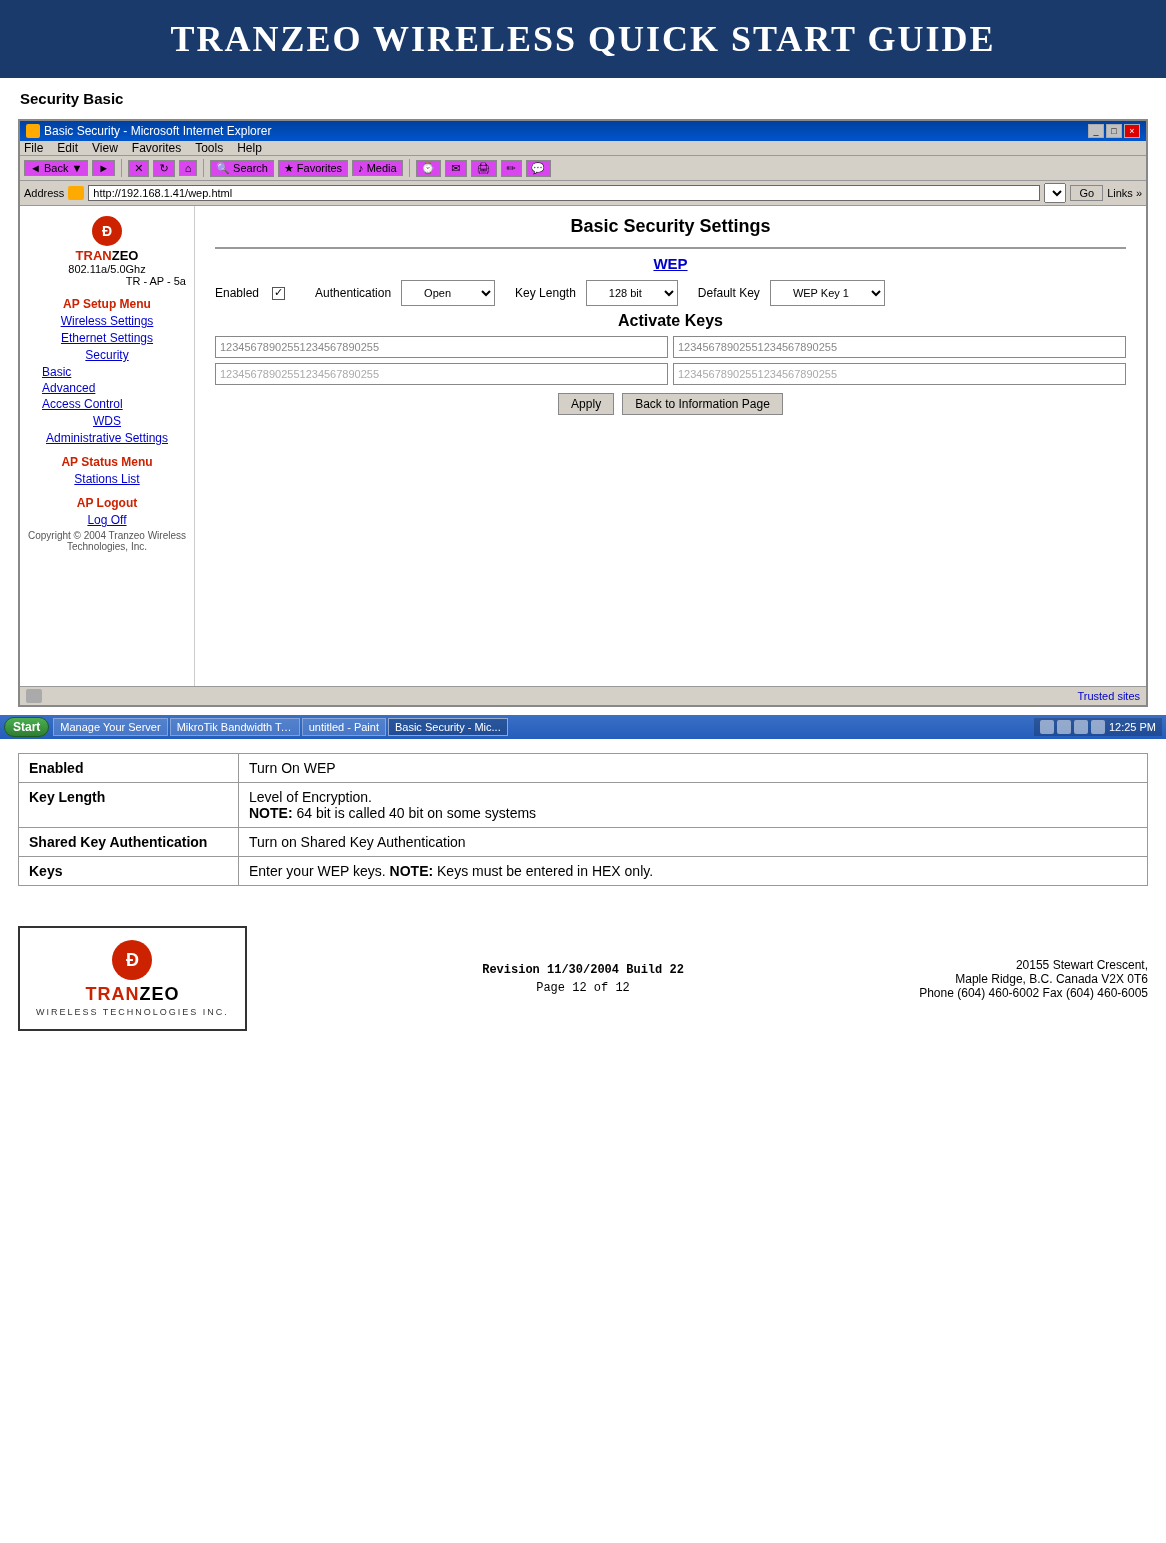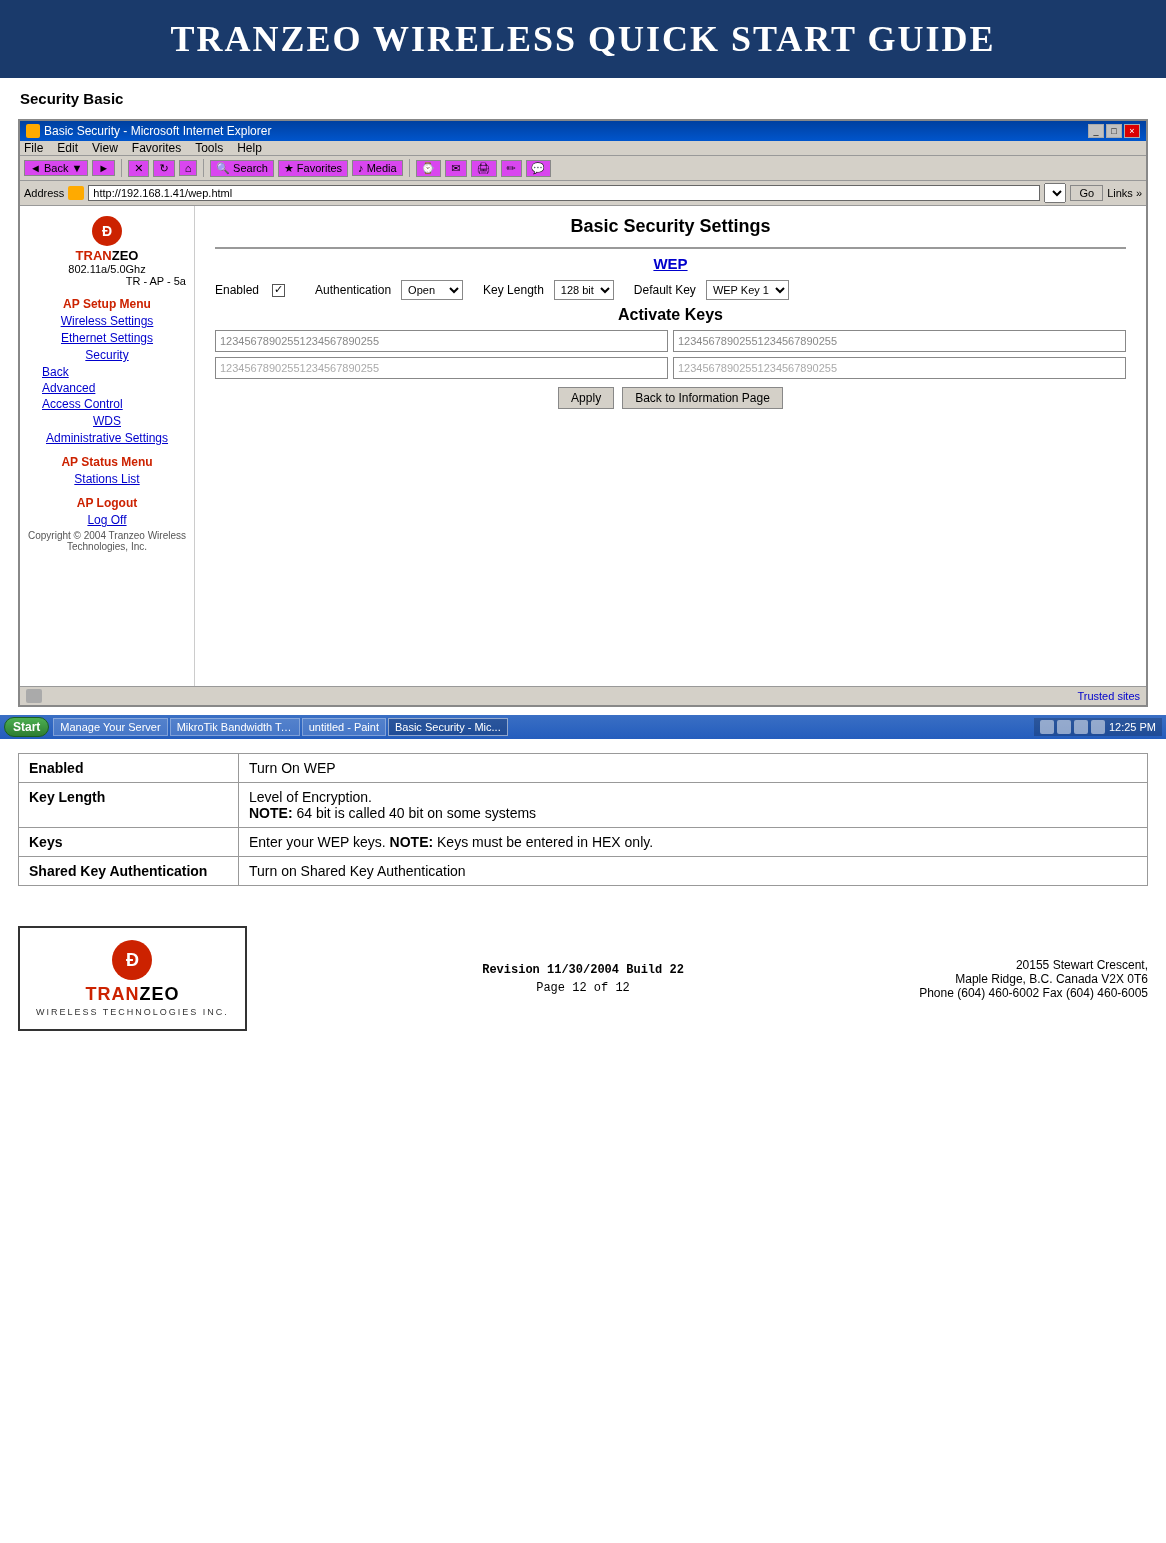--- a/index.html
+++ b/index.html
@@ -245,22 +245,22 @@
       gap: 10px;
       margin-bottom: 6px;
       font-size: 12px;
     }
 
     .wep-label { font-size: 12px; }
 
     .wep-select {
       border: 1px solid #888;
       font-size: 11px;
-      padding: 1px 2px;
-      height: 20px;
+      padding: 1px 18px;
+      height: 26px;
       background: #fff;
     }
 
     .activate-keys-title {
       text-align: center;
       font-size: 16px;
       font-weight: bold;
       margin: 6px 0 6px 0;
     }
 
@@ -542,21 +542,21 @@
         <div class="nav-freq">802.11a/5.0Ghz</div>
         <div class="nav-model">TR - AP - 5a</div>
       </div>
 
       <div class="nav-section-title">AP Setup Menu</div>
 
       <a class="nav-link">Wireless Settings</a>
       <a class="nav-link">Ethernet Settings</a>
       <a class="nav-link">Security</a>
 
-      <a class="nav-sublink">Back</a>
+      <a class="nav-sublink">Basic</a>
       <a class="nav-sublink">Advanced</a>
       <a class="nav-sublink">Access Control</a>
 
       <a class="nav-link">WDS</a>
       <a class="nav-link">Administrative Settings</a>
 
       <div class="nav-section-title">AP Status Menu</div>
 
       <a class="nav-link">Stations List</a>
 
@@ -652,28 +652,28 @@
     <td>Turn On WEP</td>
   </tr>
   <tr>
     <td>Key Length</td>
     <td>
       Level of Encryption.<br>
       <strong>NOTE:</strong> 64 bit is called 40 bit on some systems
     </td>
   </tr>
   <tr>
+    <td>Shared Key Authentication</td>
+    <td>Turn on Shared Key Authentication</td>
+  </tr>
+  <tr>
     <td>Keys</td>
     <td>
       Enter your WEP keys. <strong>NOTE:</strong> Keys must be entered in HEX only.
     </td>
-  </tr>
-  <tr>
-    <td>Shared Key Authentication</td>
-    <td>Turn on Shared Key Authentication</td>
   </tr>
 </tbody>
   </table>
 
 <div class="page-footer">
   <div class="footer-logo-area">
     <div class="footer-logo-box">
       <div class="footer-tranzeo-icon">Ð</div>
       <div class="footer-brand">
         <span class="tr">TRAN</span><span>ZEO</span>

